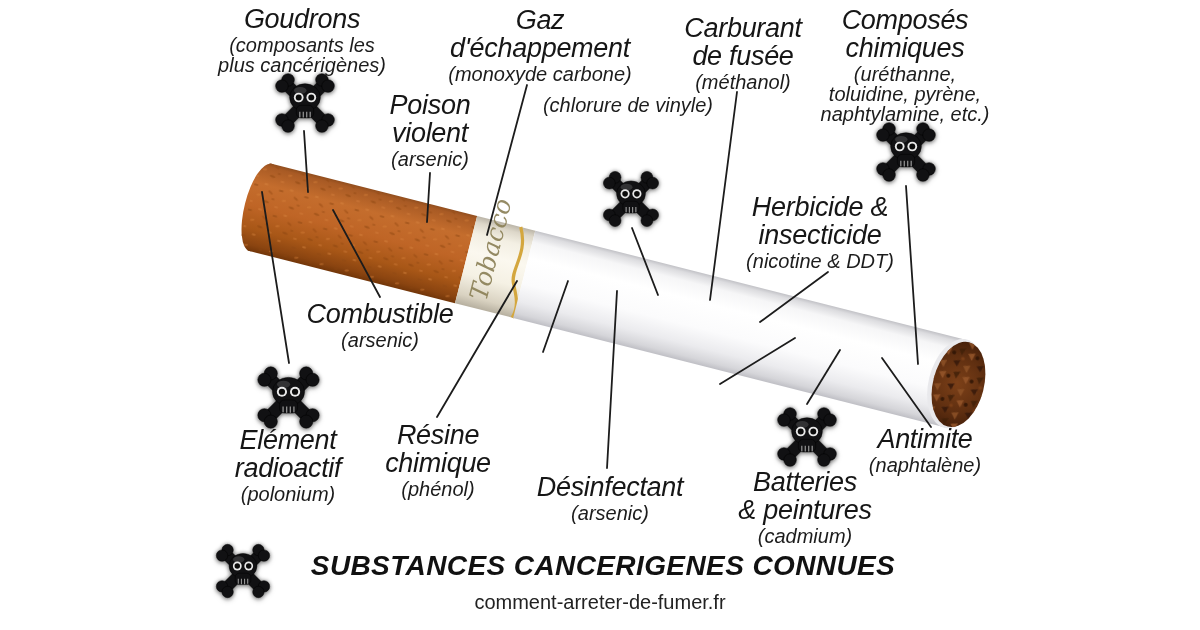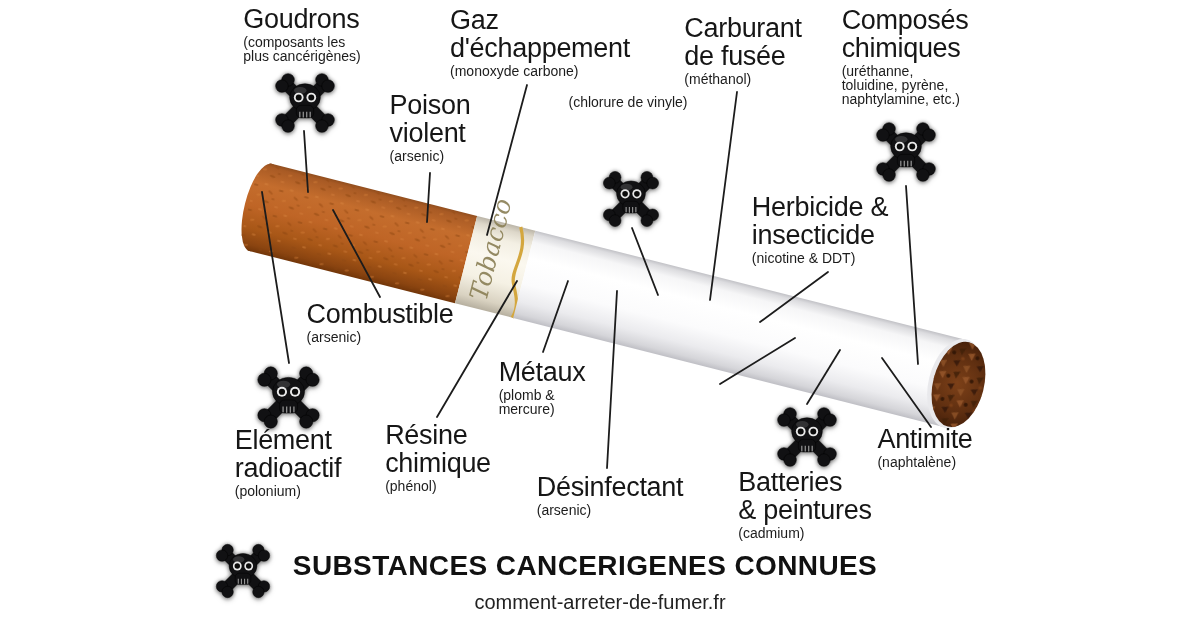--- a/index.html
+++ b/index.html
@@ -5,31 +5,31 @@
   html,body{margin:0;padding:0;background:#ffffff;}
   #stage{
     position:relative;width:1200px;height:630px;overflow:hidden;
     background:#ffffff;
     font-family:"Liberation Sans","DejaVu Sans",sans-serif;
     color:#1a1a1a;
   }
   #artwork{position:absolute;left:0;top:0;width:1200px;height:630px;}
   .label{
     position:absolute;transform:translateX(-50%);
-    width:max-content;line-height:1.03;
+    width:max-content;text-align:center;line-height:1.03;font-style:italic;
   }
   .label .main{
     font-size:27px;letter-spacing:-0.3px;white-space:pre-line;color:#161616;
   }
   .label .sub{
-    font-size:14px;line-height:1.02;margin-top:1px;white-space:pre-line;color:#1c1c1c;
+    font-size:20px;line-height:1.02;margin-top:1px;white-space:pre-line;color:#1c1c1c;
   }
   .footer-title{
-    position:absolute;left:585px;top:550px;transform:translateX(-50%);
-    width:max-content;font-size:28px;font-weight:bold;letter-spacing:0.4px;color:#111;
+    position:absolute;left:603px;top:550px;transform:translateX(-50%);
+    width:max-content;font-size:28px;font-weight:bold;letter-spacing:0.4px;color:#111;font-style:italic;
   }
   .footer-url{
     position:absolute;left:600px;top:591px;transform:translateX(-50%);
     width:max-content;font-size:20px;color:#222;
   }
   .skull-use{filter:drop-shadow(0 0 2px rgba(0,0,0,0.45)) drop-shadow(0 2px 2px rgba(0,0,0,0.3));}
   .leader{stroke:#1c1c1c;stroke-width:1.8;stroke-linecap:round;}
   .brand-script{
     font-family:"DejaVu Serif","Liberation Serif",serif;
     font-style:italic;fill:#8a7f55;opacity:0.9;
@@ -200,25 +200,20 @@
   </div>
   <div class="label" style="left:820px;top:194px">
     <div class="main">Herbicide &amp;
 insecticide</div>
     <div class="sub">(nicotine &amp; DDT)</div>
   </div>
   <div class="label" style="left:380px;top:301px">
     <div class="main">Combustible</div>
     <div class="sub">(arsenic)</div>
   </div>
-  <div class="label" style="left:542px;top:359px">
-    <div class="main">Métaux</div>
-    <div class="sub">(plomb &amp;
-mercure)</div>
-  </div>
   <div class="label" style="left:438px;top:422px">
     <div class="main">Résine
 chimique</div>
     <div class="sub">(phénol)</div>
   </div>
   <div class="label" style="left:288px;top:427px">
     <div class="main">Elément
 radioactif</div>
     <div class="sub">(polonium)</div>
   </div>

